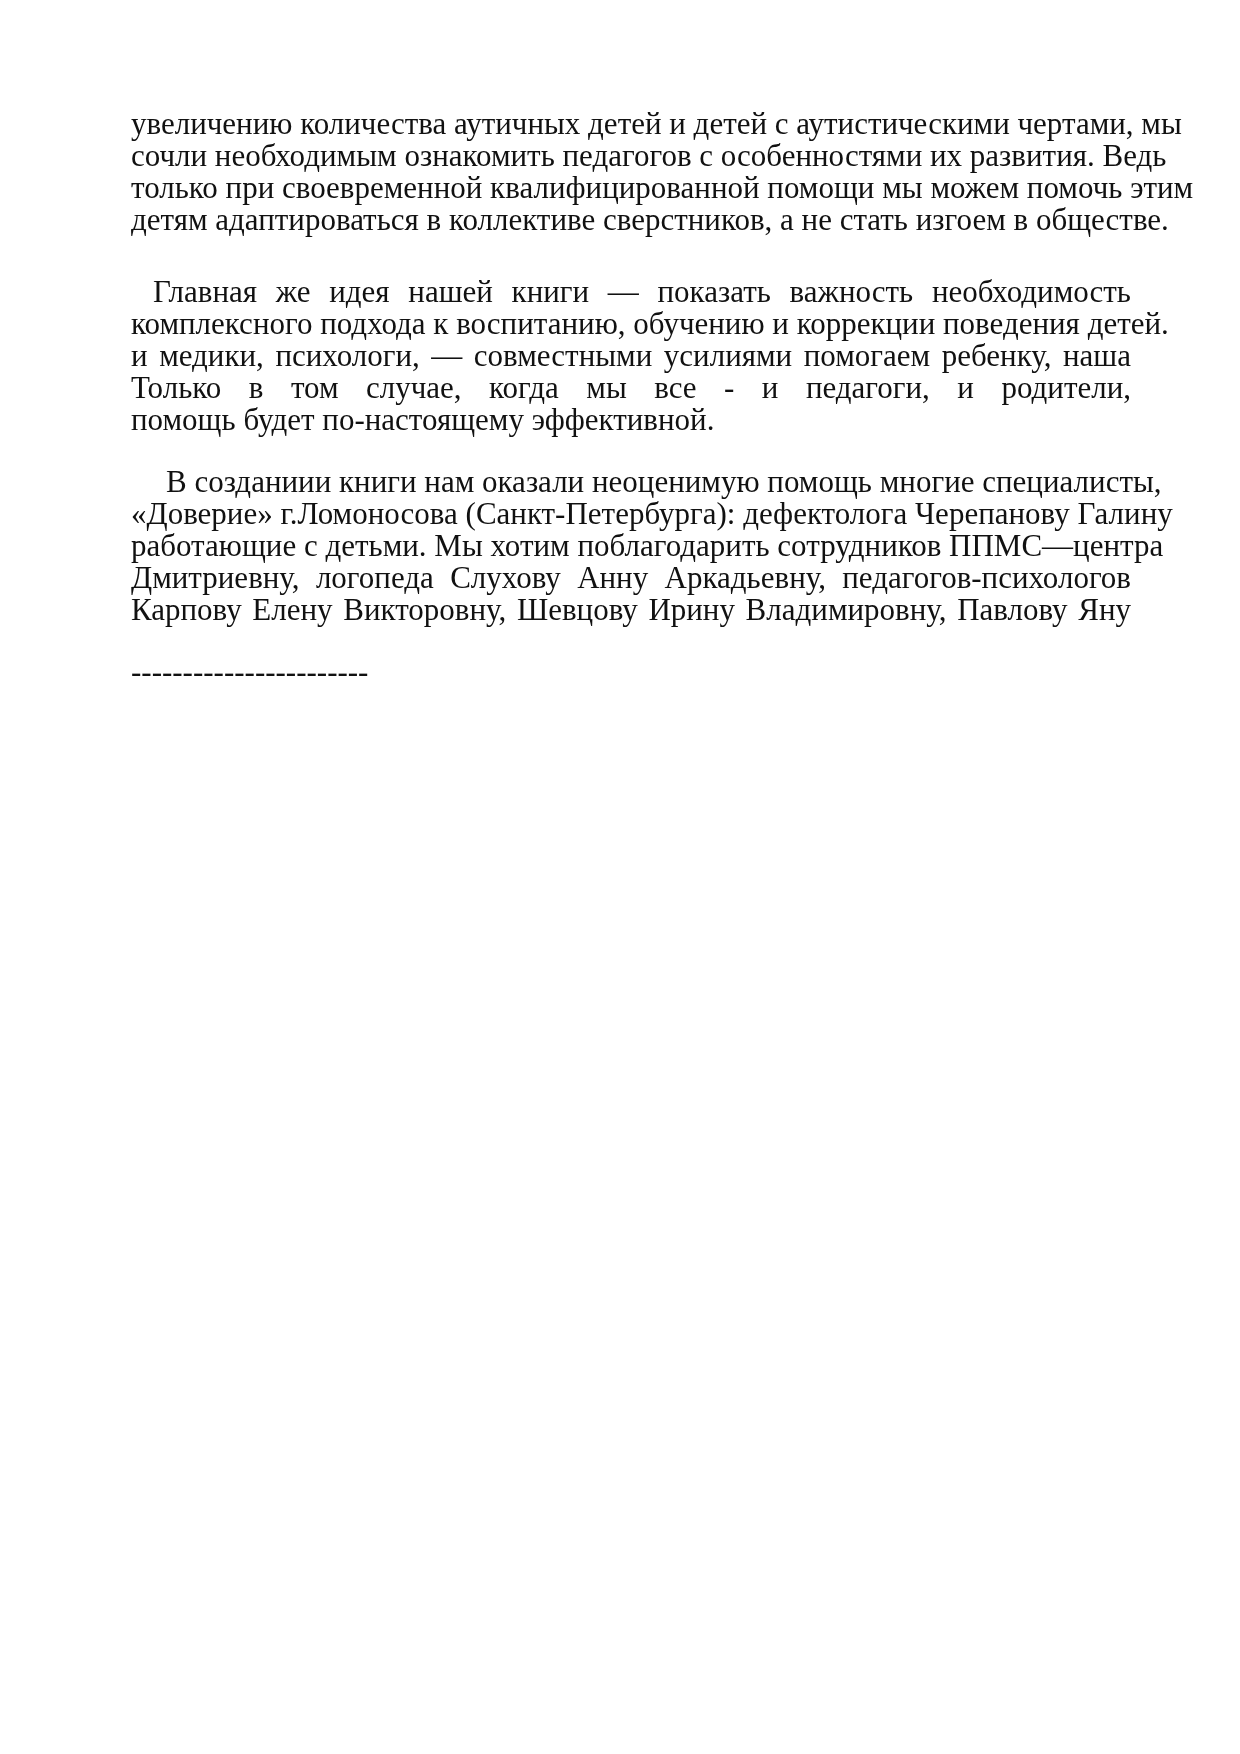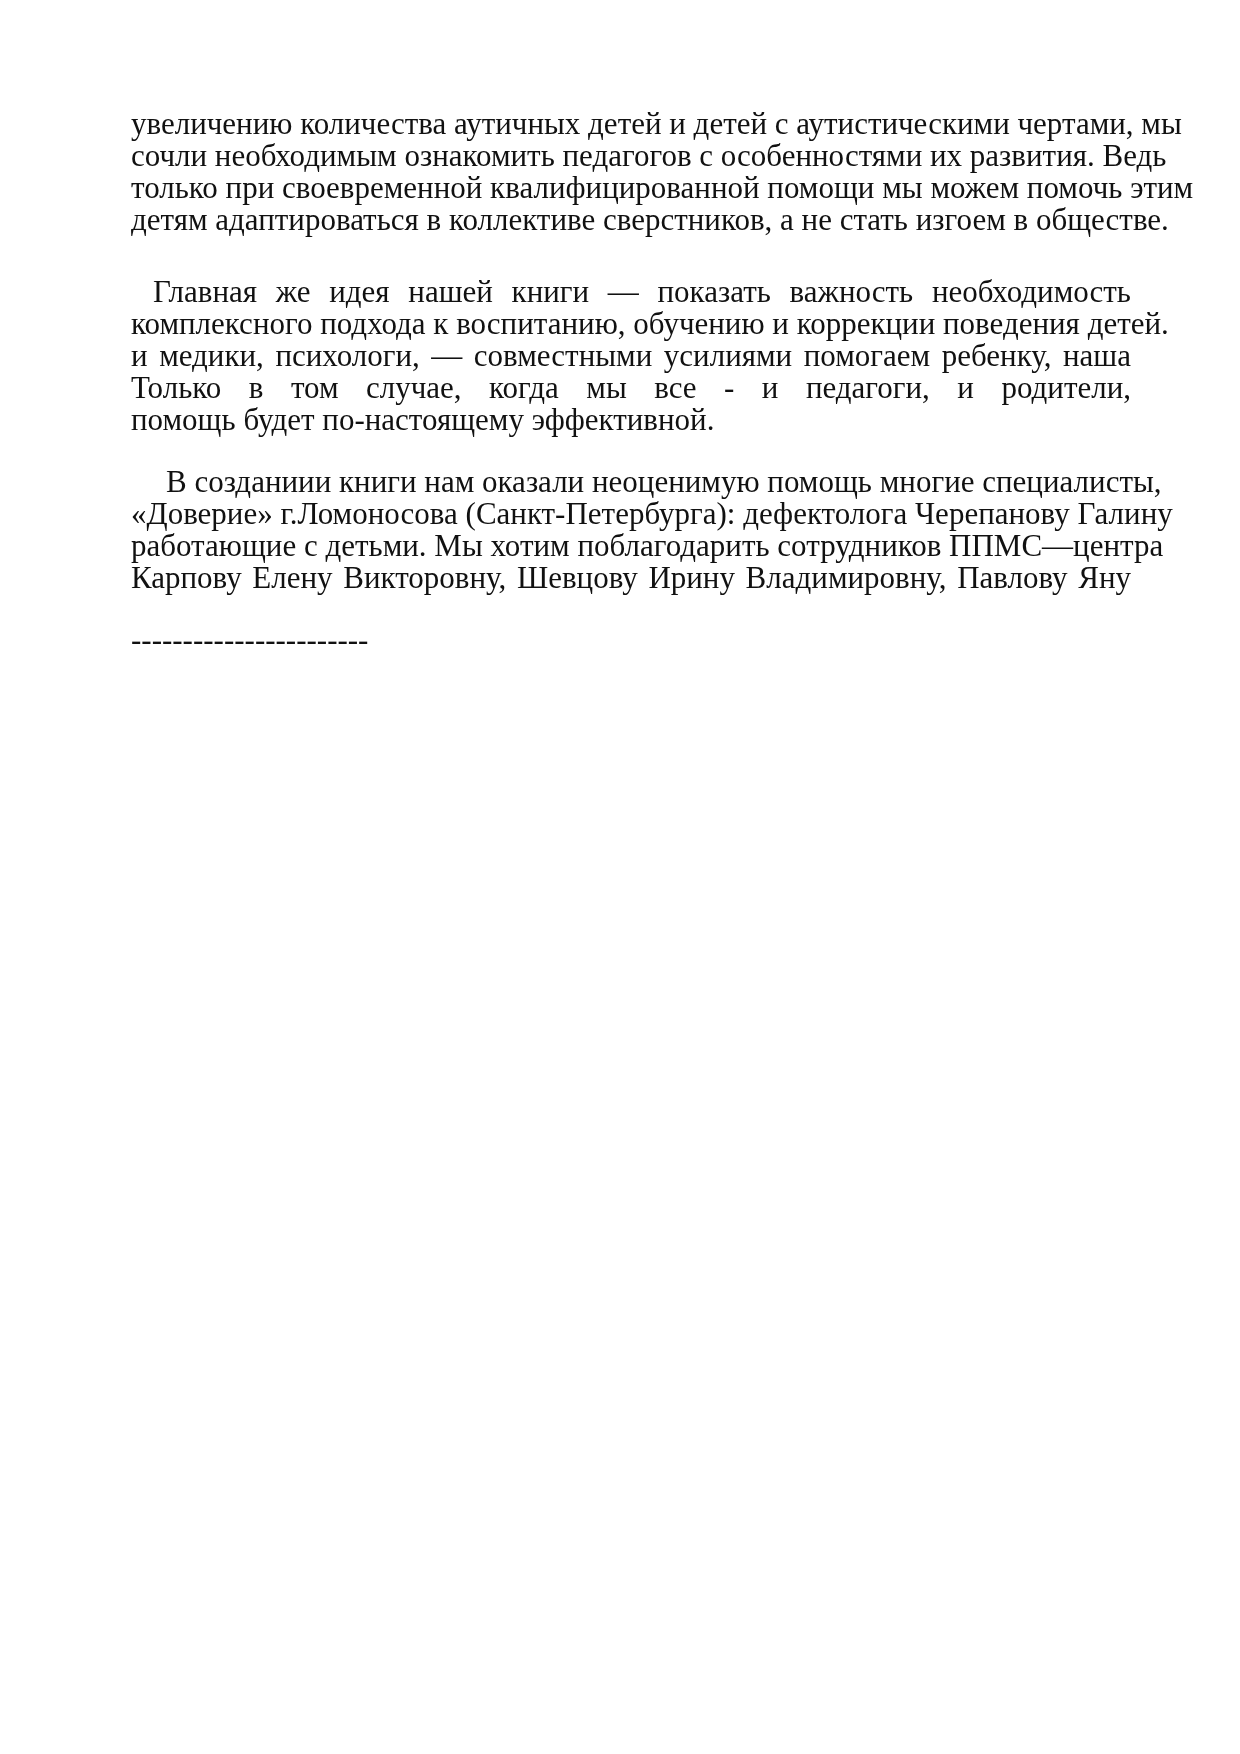--- a/index.html
+++ b/index.html
@@ -65,18 +65,19 @@
     <span class="line">комплексного подхода к воспитанию, обучению и коррекции поведения детей.</span>
     <span class="line">и медики, психологи, — совместными усилиями помогаем ребенку, наша</span>
     <span class="line">Только в том случае, когда мы все - и педагоги, и родители,</span>
     <span class="line last">помощь будет по-настоящему эффективной.</span>
   </div>
 
   <div class="para">
     <span class="line indent2">В созданиии книги нам оказали неоценимую помощь многие специалисты,</span>
     <span class="line">«Доверие» г.Ломоносова (Санкт-Петербурга): дефектолога Черепанову Галину</span>
     <span class="line">работающие с детьми. Мы хотим поблагодарить сотрудников ППМС—центра</span>
+    <span class="line">Дмитриевну, логопеда Слухову Анну Аркадьевну, педагогов-психологов</span>
     <span class="line">Карпову Елену Викторовну, Шевцову Ирину Владимировну, Павлову Яну</span>
   </div>
 
   <span class="rule">-----------------------</span>
 
 </div>
 
 </body></html>

